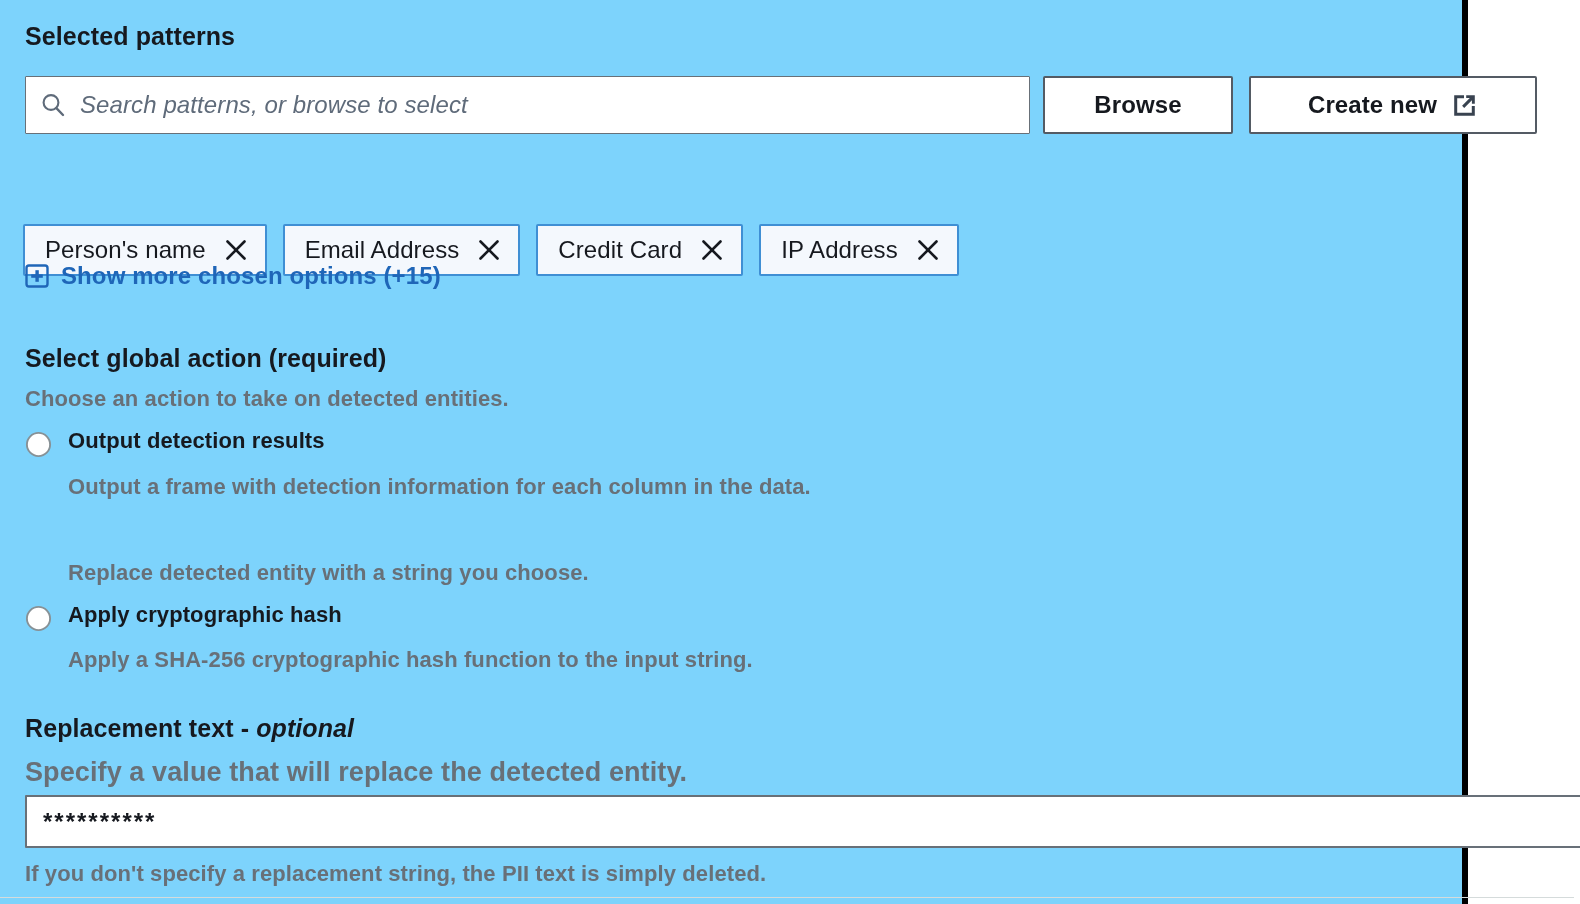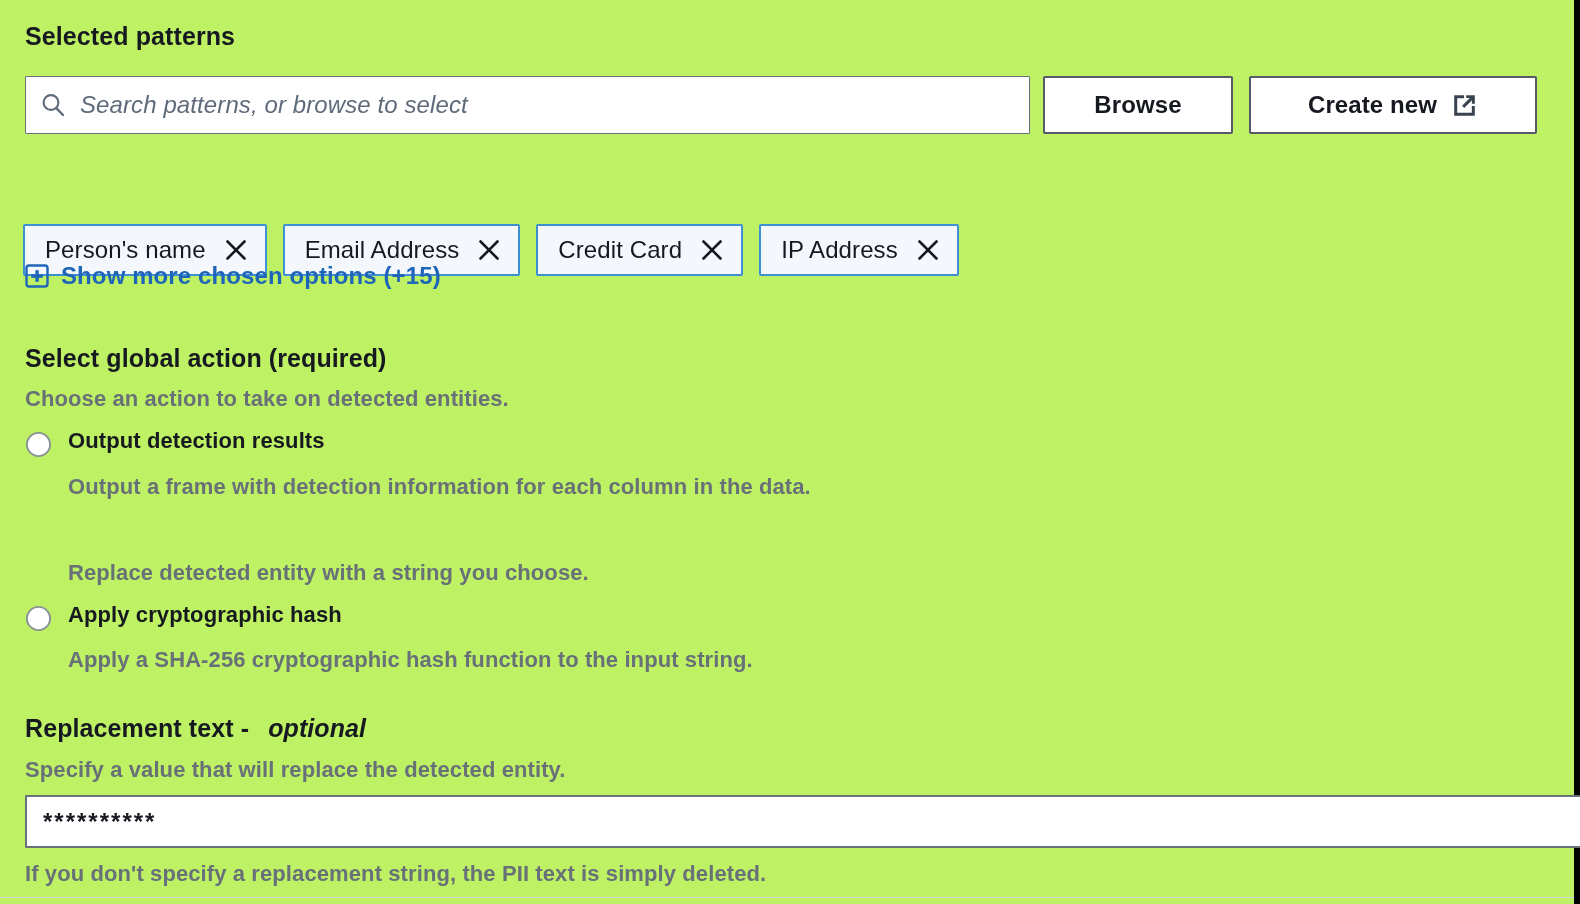--- a/index.html
+++ b/index.html
@@ -10,25 +10,25 @@
   body {
     width: 1580px;
     height: 904px;
     font-family: "Liberation Sans", sans-serif;
     color: #16191f;
     overflow: hidden;
     position: relative;
   }
   .page {
     position: relative;
-    width: 1580px;
+    width: 1468px;
     height: 904px;
     box-sizing: border-box;
     border-right: 6px solid #000000;
-    background: #bef264;
+    background: #7dd3fc;
     padding-left: 20px;
   }
 
   
   .section-label {
     position: absolute;
     left: 25px;
     top: 22px;
     font-size: 25px;
     font-weight: 700;
@@ -216,27 +216,26 @@
     left: 25px;
     top: 714px;
     font-size: 25px;
     font-weight: 700;
     color: #16191f;
     letter-spacing: 0.1px;
   }
   .rt-title .opt {
     font-style: italic;
     font-weight: 700;
-    margin-left: 12px;
   }
   .rt-sub {
     position: absolute;
     left: 25px;
     top: 757px;
-    font-size: 22px;
+    font-size: 27px;
     font-weight: 700;
     color: #687078;
     letter-spacing: 0.1px;
   }
   .rt-input {
     position: absolute;
     left: 25px;
     top: 795px;
     width: 1560px;
     height: 53px;

